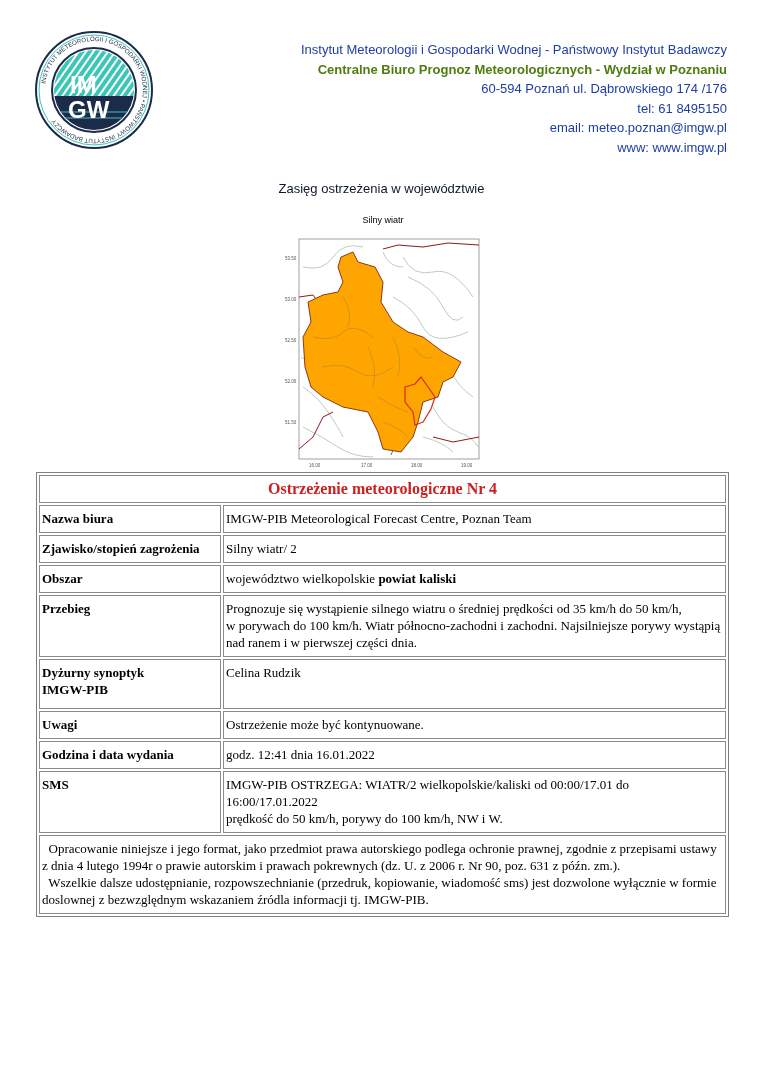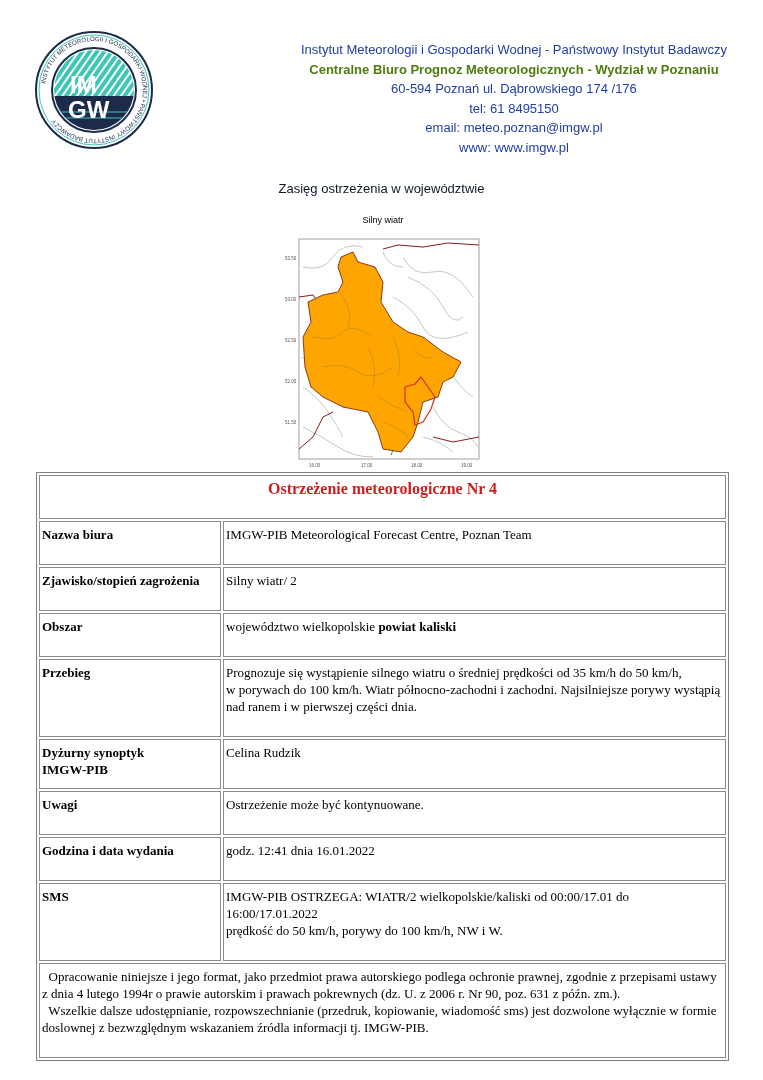--- a/index.html
+++ b/index.html
@@ -1,25 +1,25 @@
 <!DOCTYPE html>
 <html><head>
 <meta charset="utf-8">
 <style>
   html, body { margin:0; padding:0; background:#ffffff; }
   body { width:763px; height:1080px; position:relative; overflow:hidden; font-family:"Liberation Sans", sans-serif; }
   .logo { position:absolute; left:34px; top:30px; width:120px; height:120px; }
-  .header { position:absolute; right:36px; top:40px; text-align:center; font-family:"Liberation Sans", sans-serif; font-size:13px; line-height:19.5px; color:#1f3da6;margin-left:41px; }
+  .header { position:absolute; right:36px; top:40px; text-align:right; font-family:"Liberation Sans", sans-serif; font-size:13px; line-height:19.5px; color:#1f3da6;margin-left:41px; }
   .header .bold { font-weight:bold; color:#4d7c0f; }
   .map-title { position:absolute; left:0; width:763px; top:181px; text-align:center; font-size:13px; color:#0f172a; }
   .map-wrap { position:absolute; left:283px; top:215px; width:200px; height:260px; }
   .map-sub { position:absolute; left:0; width:200px; top:0; text-align:center; font-size:9px; color:#000; }
   .map-svg { position:absolute; left:0; top:22px; }
   table.warn { position:absolute; left:36px; top:472px; width:693px; border-collapse:separate; border-spacing:2px; border:1px solid #7f7f7f; font-family:"Liberation Serif", serif; font-size:13px; color:#000; }
-  table.warn td { border:1px solid #8a8a8a; padding:4px 2px 21px 2px; vertical-align:top; line-height:17px; }
+  table.warn td { border:1px solid #8a8a8a; padding:4px 2px 5px 2px; vertical-align:top; line-height:17px; }
   td.lbl { width:176px; font-weight:bold; }
   td.title { text-align:center; color:#cc1f1f; font-weight:bold; font-size:16px; padding:7px 0 8px 0; }
   td.foot { line-height:18px; padding:3px 4px 6px 2px; }
   .b { font-weight:bold; }
 </style>
 </head>
 <body>
 
 <div class="logo">
   <svg width="120" height="120" viewBox="0 0 120 120">

